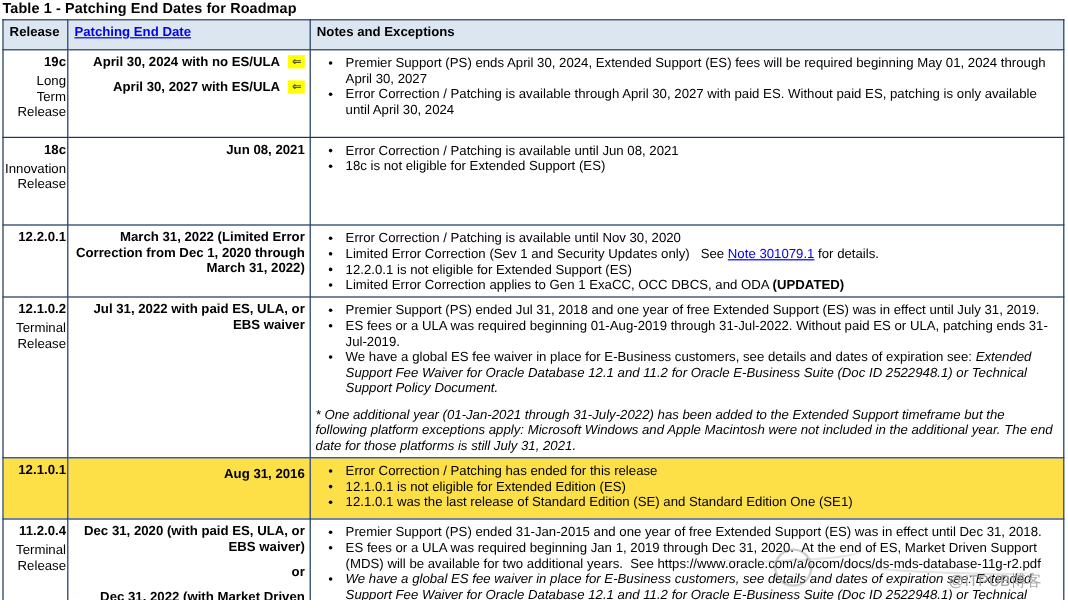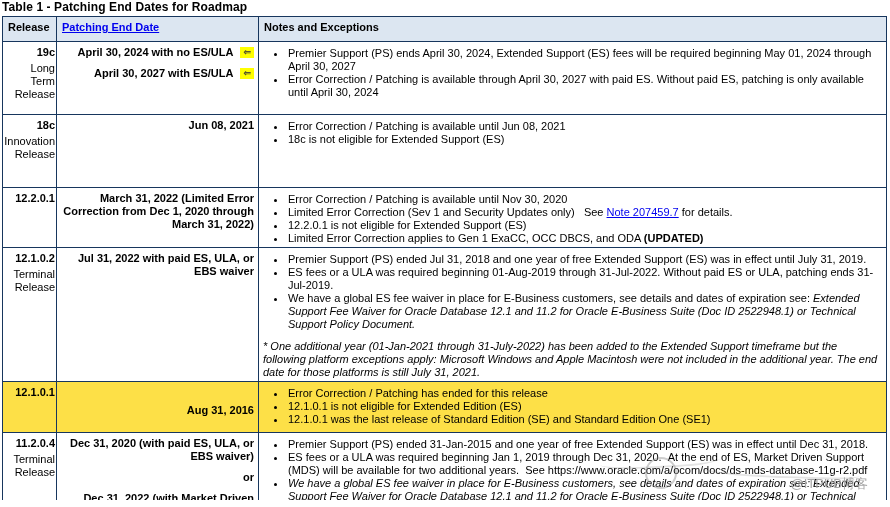--- a/index.html
+++ b/index.html
@@ -25,21 +25,21 @@
   }
   thead th a { color:#0000EE; text-decoration:underline; cursor:pointer; }
   .row-0 { height:73px; } .row-1 { height:73px; } .row-2 { height:57px; }
   .row-3 { height:107px; } .row-4 { height:51px; } .row-5 { height:102px; }
   tr.hl td { background:#fde047; }
   td.release-cell { text-align:right; padding:4px 1px 2px 1px; line-height:13px; }
   .release-ver { font-weight:bold; }
   .release-sub { margin-top:3px; }
   td.date-cell { padding:4px 4px 2px 6px; font-weight:bold; line-height:13px;text-align:right; }
   td.date-cell p { margin:0 0 8px 0; }
-  tr.hl td.date-cell { padding-top:22px; }
+  tr.hl td.date-cell { padding-top:7px; }
   td.notes-cell { padding:5px 8px 2px 4px; line-height:13px; }
   td.notes-cell ul { margin:0; padding-left:24px; }
   td.notes-cell li { padding-left:1px; }
   .seg-i { font-style:italic; }
   .seg-b { font-weight:bold; }
   a.seg-l { color:#0000EE; text-decoration:underline; cursor:pointer; }
   p.footnote { margin:9px 0 0 0; font-style:italic; }
   .marker {
     display:inline-block; background:#FFFF00; color:#55552a;
     font-size:9px; line-height:11px; padding:0 3px; margin-left:7px;
@@ -125,21 +125,21 @@
         <tr class="row-2">
           <td class="release-cell">
             <div class="release-ver">12.2.0.1</div>
           </td>
           <td class="date-cell">
             <p>March 31, 2022 (Limited Error Correction from Dec 1, 2020 through March 31, 2022)</p>
           </td>
           <td class="notes-cell">
             <ul>
               <li><span>Error Correction / Patching is available until Nov 30, 2020</span></li>
-              <li><span>Limited Error Correction (Sev 1 and Security Updates only) &nbsp; See </span><a class="seg-l" href="#">Note 207459.7</a><span> for details.</span></li>
+              <li><span>Limited Error Correction (Sev 1 and Security Updates only) &nbsp; See </span><a class="seg-l" href="#">Note 301079.1</a><span> for details.</span></li>
               <li><span>12.2.0.1 is not eligible for Extended Support (ES)</span></li>
               <li><span>Limited Error Correction applies to Gen 1 ExaCC, OCC DBCS, and ODA </span><span class="seg-b">(UPDATED)</span></li>
             </ul>
           </td>
         </tr>
         <tr class="row-3">
           <td class="release-cell">
             <div class="release-ver">12.1.0.2</div>
             <div class="release-sub">Terminal Release</div>
           </td>

